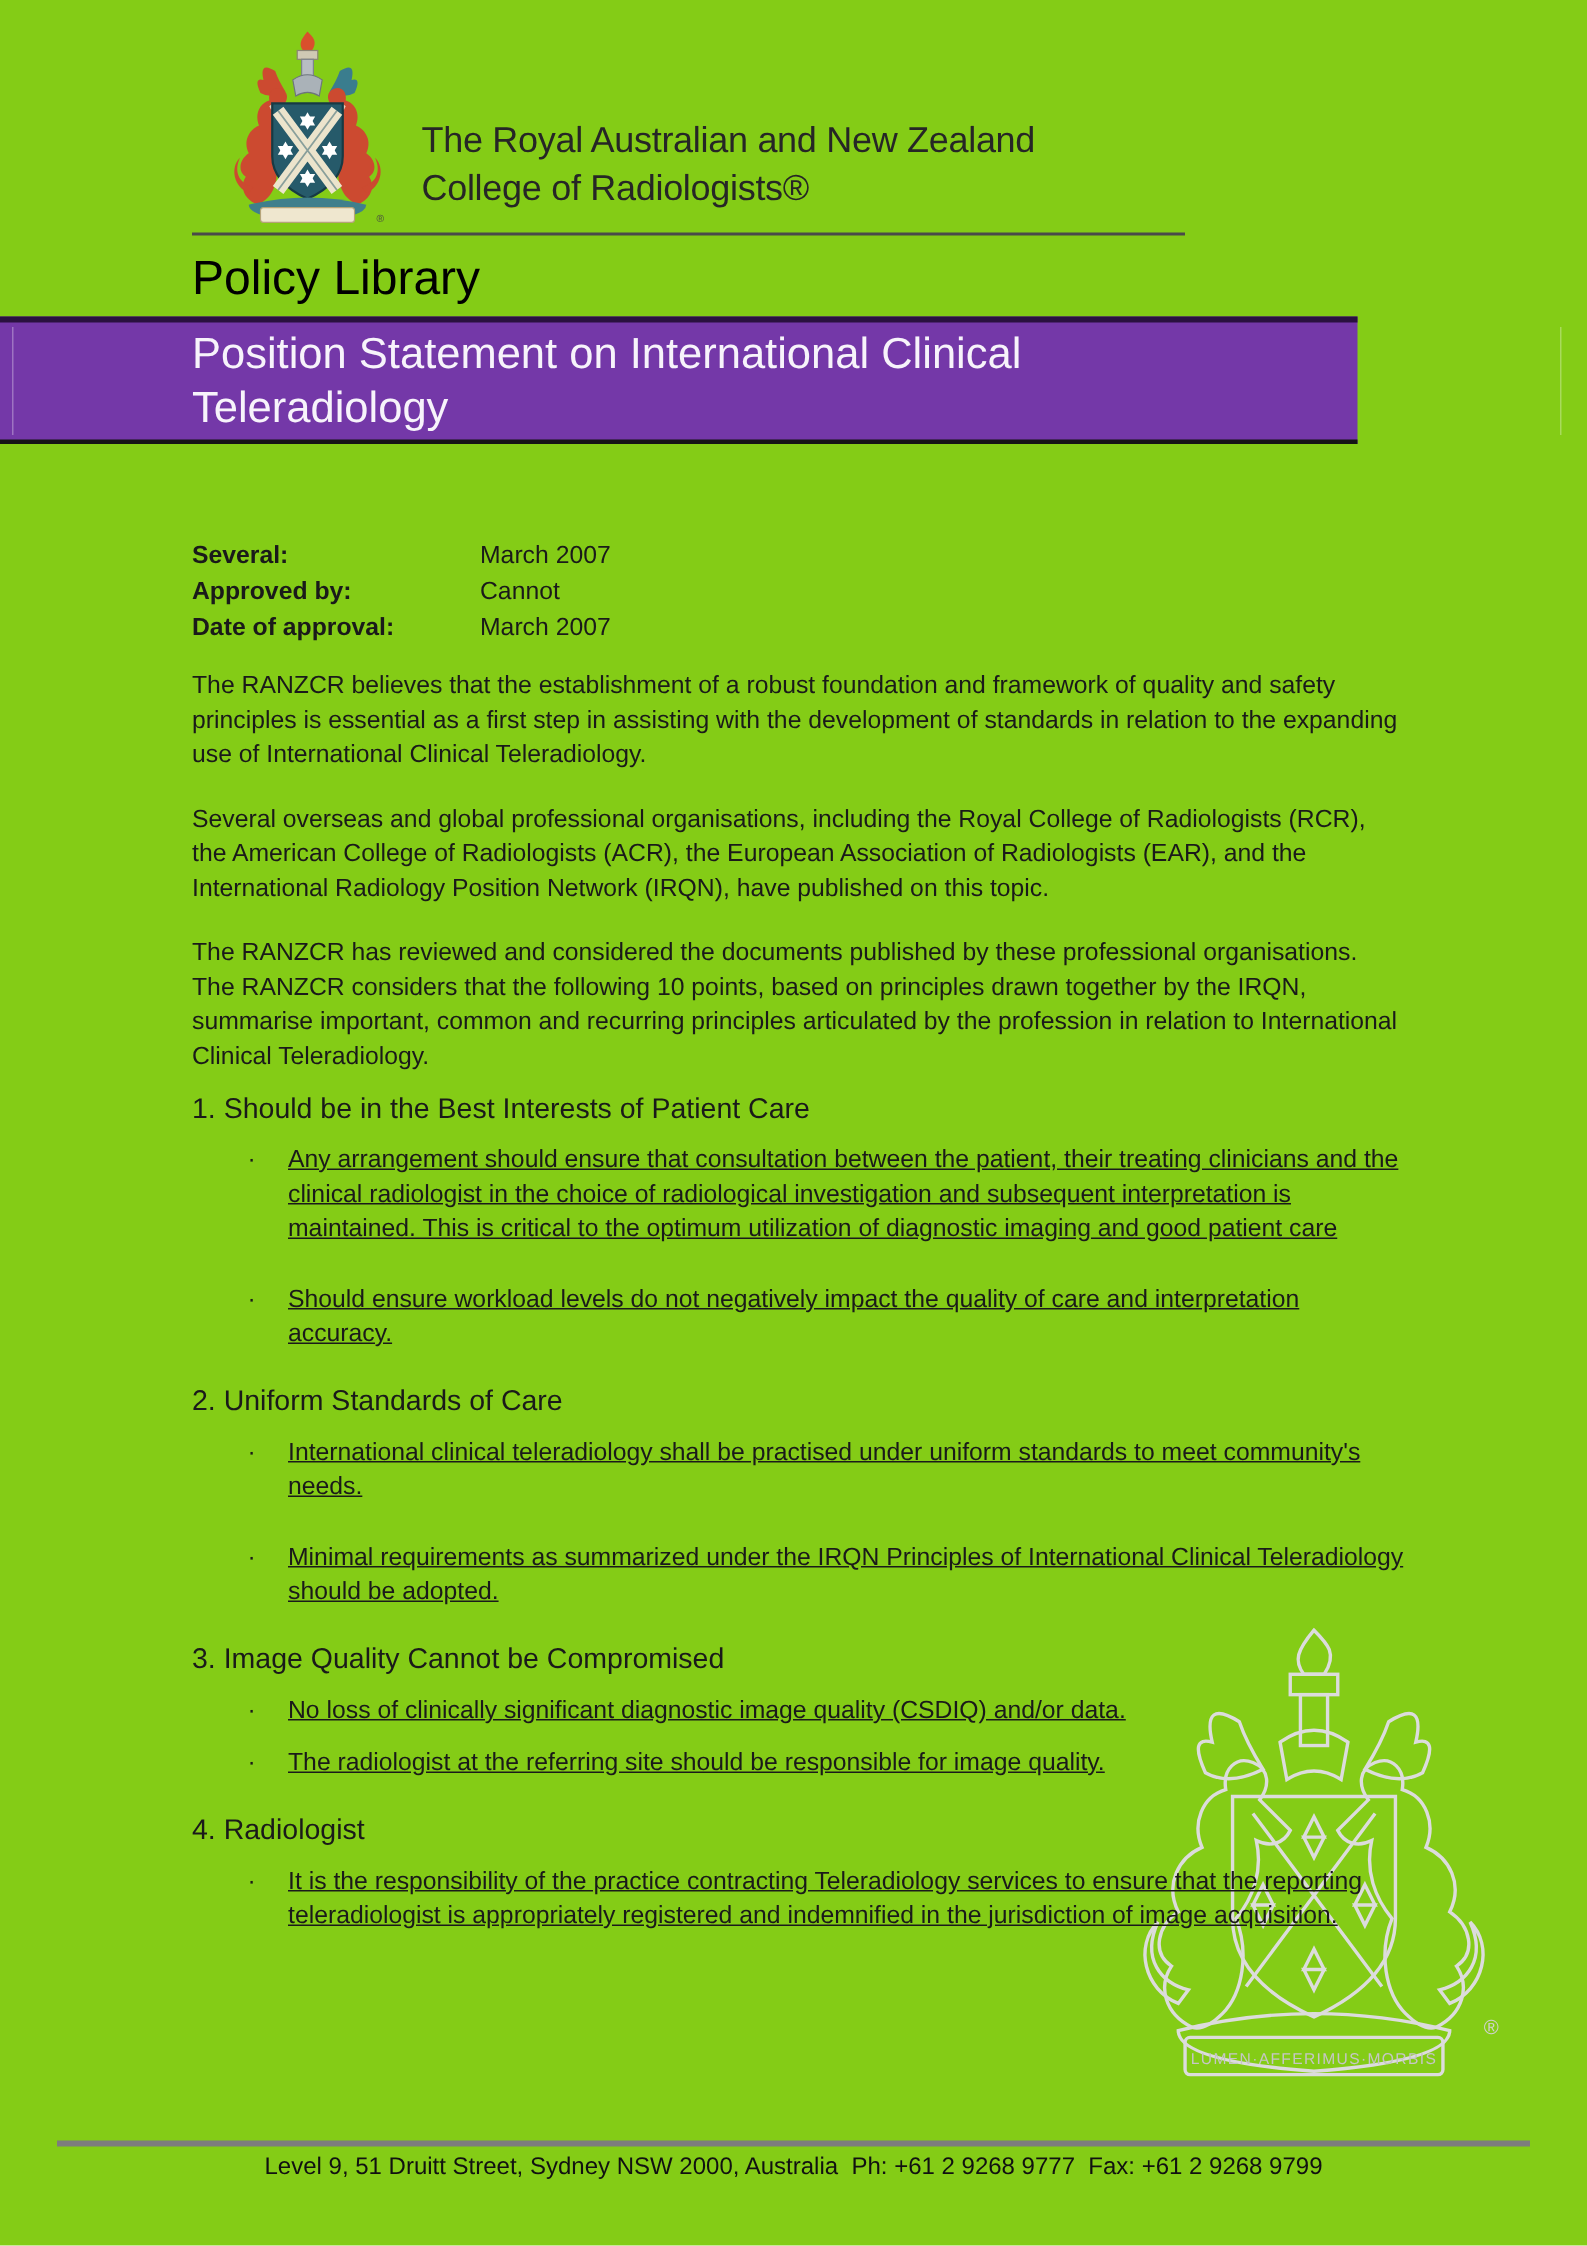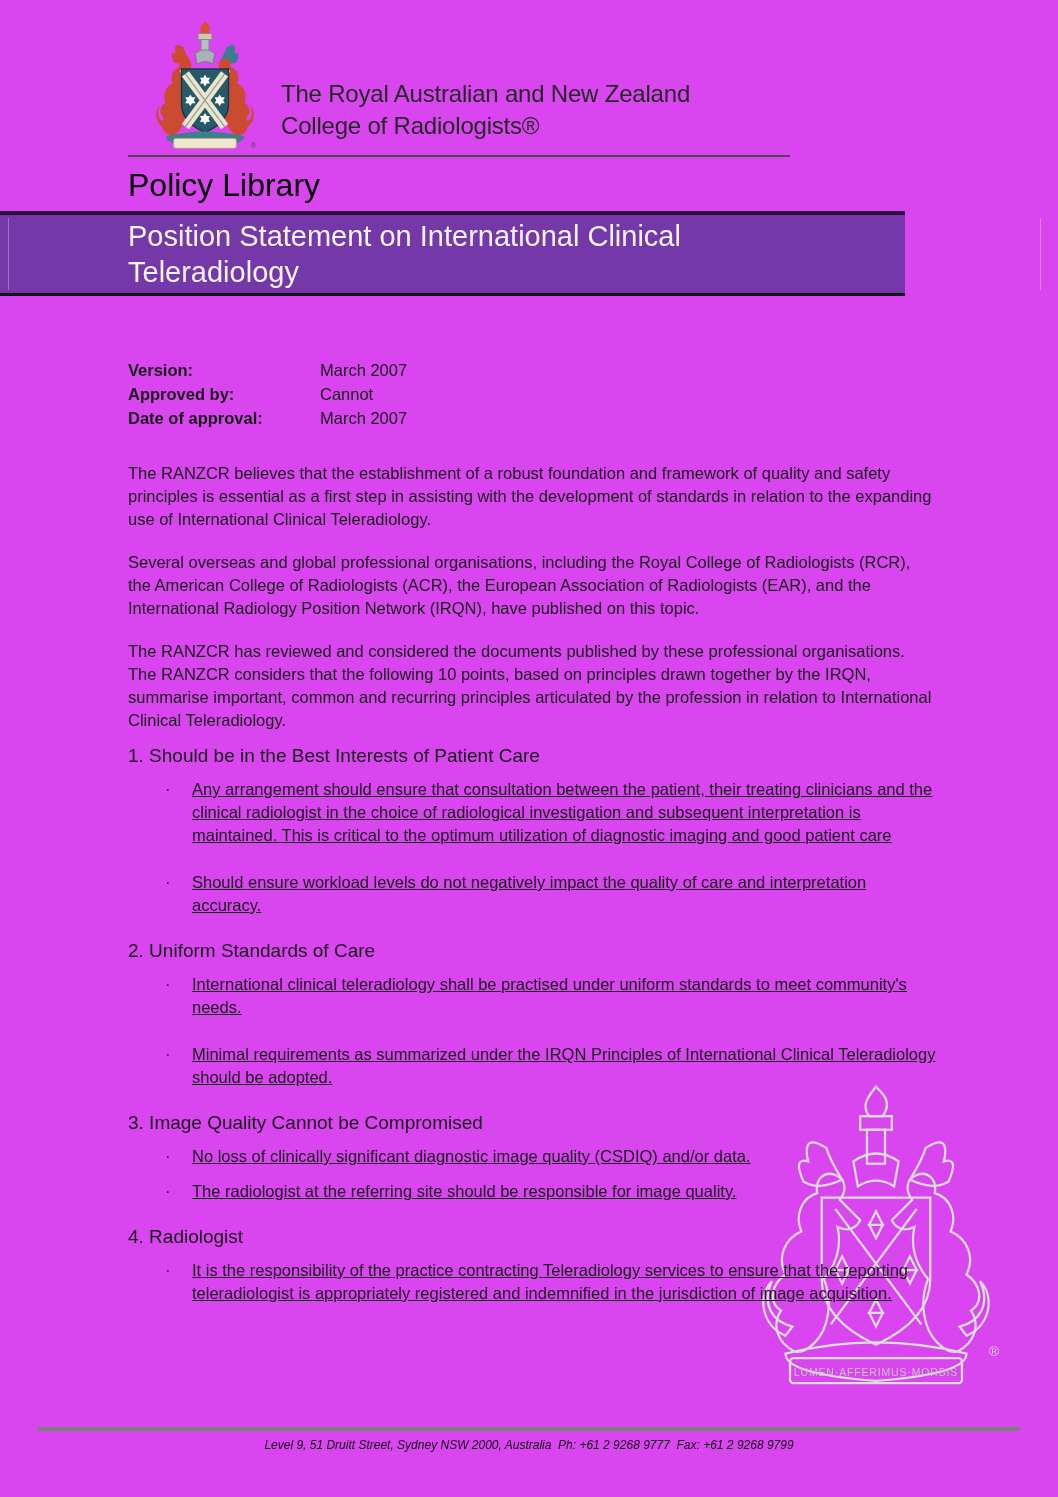--- a/index.html
+++ b/index.html
@@ -1,19 +1,19 @@
 <!DOCTYPE html>
 <html><head>
 <meta charset="utf-8">
 <style>
   html,body{margin:0;padding:0;background:#ffffff;}
   .page{
     position:relative;
     width:1058px;height:1497px;
-    background:#d946ef;
+    background:#84cc16;
     font-family:"Liberation Sans","DejaVu Sans",sans-serif;
     color:#1a1a1a;
     overflow:hidden;
   }
   
   .crest{position:absolute;left:146px;top:18px;}
   .wordmark{
     position:absolute;left:281px;top:78px;
     font-size:24px;line-height:32px;color:#262626;letter-spacing:-0.2px;
   }
@@ -40,39 +40,39 @@
   .banner-vline.left{left:8px;}
   .banner-vline.right{left:1040px;}
   
   .content{
     position:absolute;left:128px;top:358px;width:808px;z-index:2;
     font-size:16.5px;line-height:23px;
   }
   .meta{display:grid;grid-template-columns:192px auto;line-height:24px;}
   .meta .label{font-weight:bold;}
   .content p.para{margin:20px 0 0 0;}
-  .content p.first{margin-top:32px;}
+  .content p.first{margin-top:16px;}
   .sec-heading{margin:22px 0 0 0;font-size:19px;font-weight:normal;line-height:24px;}
   .sec-heading.h1{margin-top:12px;}
   .bullets{margin:10px 0 0 0;padding:0;list-style:none;}
   .bullet{display:flex;margin:0 0 24px 0;}
   .bullets.tight .bullet{margin-bottom:12px;}
   .bullet:last-child{margin-bottom:0;}
   .bullet .dot{width:27px;padding-left:37px;flex:none;color:#1a1a1a;}
   .bullet .btxt{max-width:750px;text-decoration:underline;}
   
   .watermark{position:absolute;left:740px;top:1080px;z-index:1;}
   
   .footer-rule{
     position:absolute;left:38px;top:1427px;width:982px;height:0;
     border-top:4px solid #7d7d7d;
   }
   .footer-line{
     position:absolute;left:0;width:1058px;text-align:center;
-    font-size:12px;line-height:22px;color:#111;white-space:pre-wrap;font-style:italic;
+    font-size:16px;line-height:22px;color:#111;white-space:pre-wrap;
   }
   .footer-line.l1{top:1434px;}
   .footer-line.l2{top:1457px;}
 </style>
 </head>
 <body>
 
 <div class="page">
 
   <div class="crest">
@@ -126,21 +126,21 @@
 
   <div class="banner">
     <div class="banner-vline left"></div>
     <div class="banner-vline right"></div>
     <div class="banner-title">Position Statement on International Clinical Teleradiology</div>
   </div>
 
   <div class="content">
 
     <div class="meta">
-      <div class="label">Version:</div>
+      <div class="label">Several:</div>
       <div class="value">March 2007</div>
       <div class="label">Approved by:</div>
       <div class="value">Cannot</div>
       <div class="label">Date of approval:</div>
       <div class="value">March 2007</div>
     </div>
 
     <p class="para first">The RANZCR believes that the establishment of a robust foundation and framework of quality and safety principles is essential as a first step in assisting with the development of standards in relation to the expanding use of International Clinical Teleradiology.</p>
     <p class="para">Several overseas and global professional organisations, including the Royal College of Radiologists (RCR), the American College of Radiologists (ACR), the European Association of Radiologists (EAR), and the International Radiology Position Network (IRQN), have published on this topic.</p>
     <p class="para">The RANZCR has reviewed and considered the documents published by these professional organisations. The RANZCR considers that the following 10 points, based on principles drawn together by the IRQN, summarise important, common and recurring principles articulated by the profession in relation to International Clinical Teleradiology.</p>

